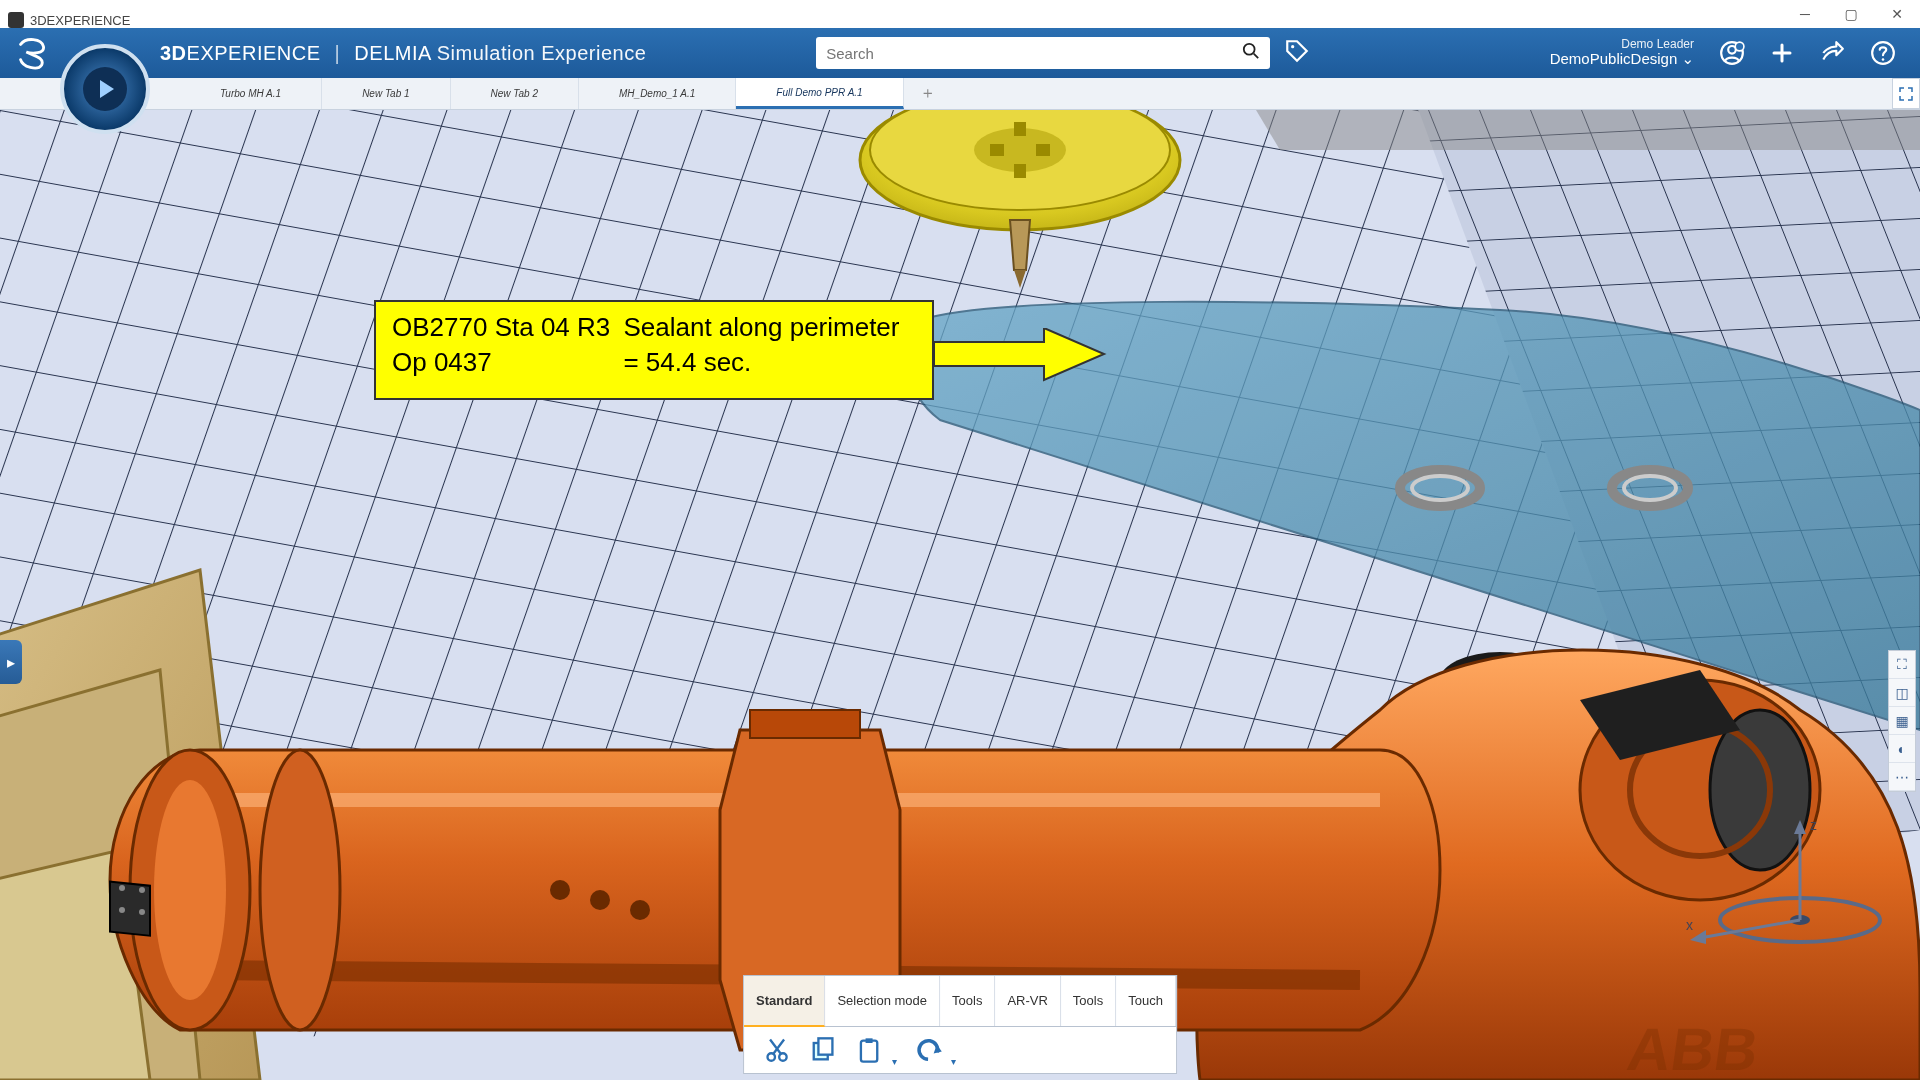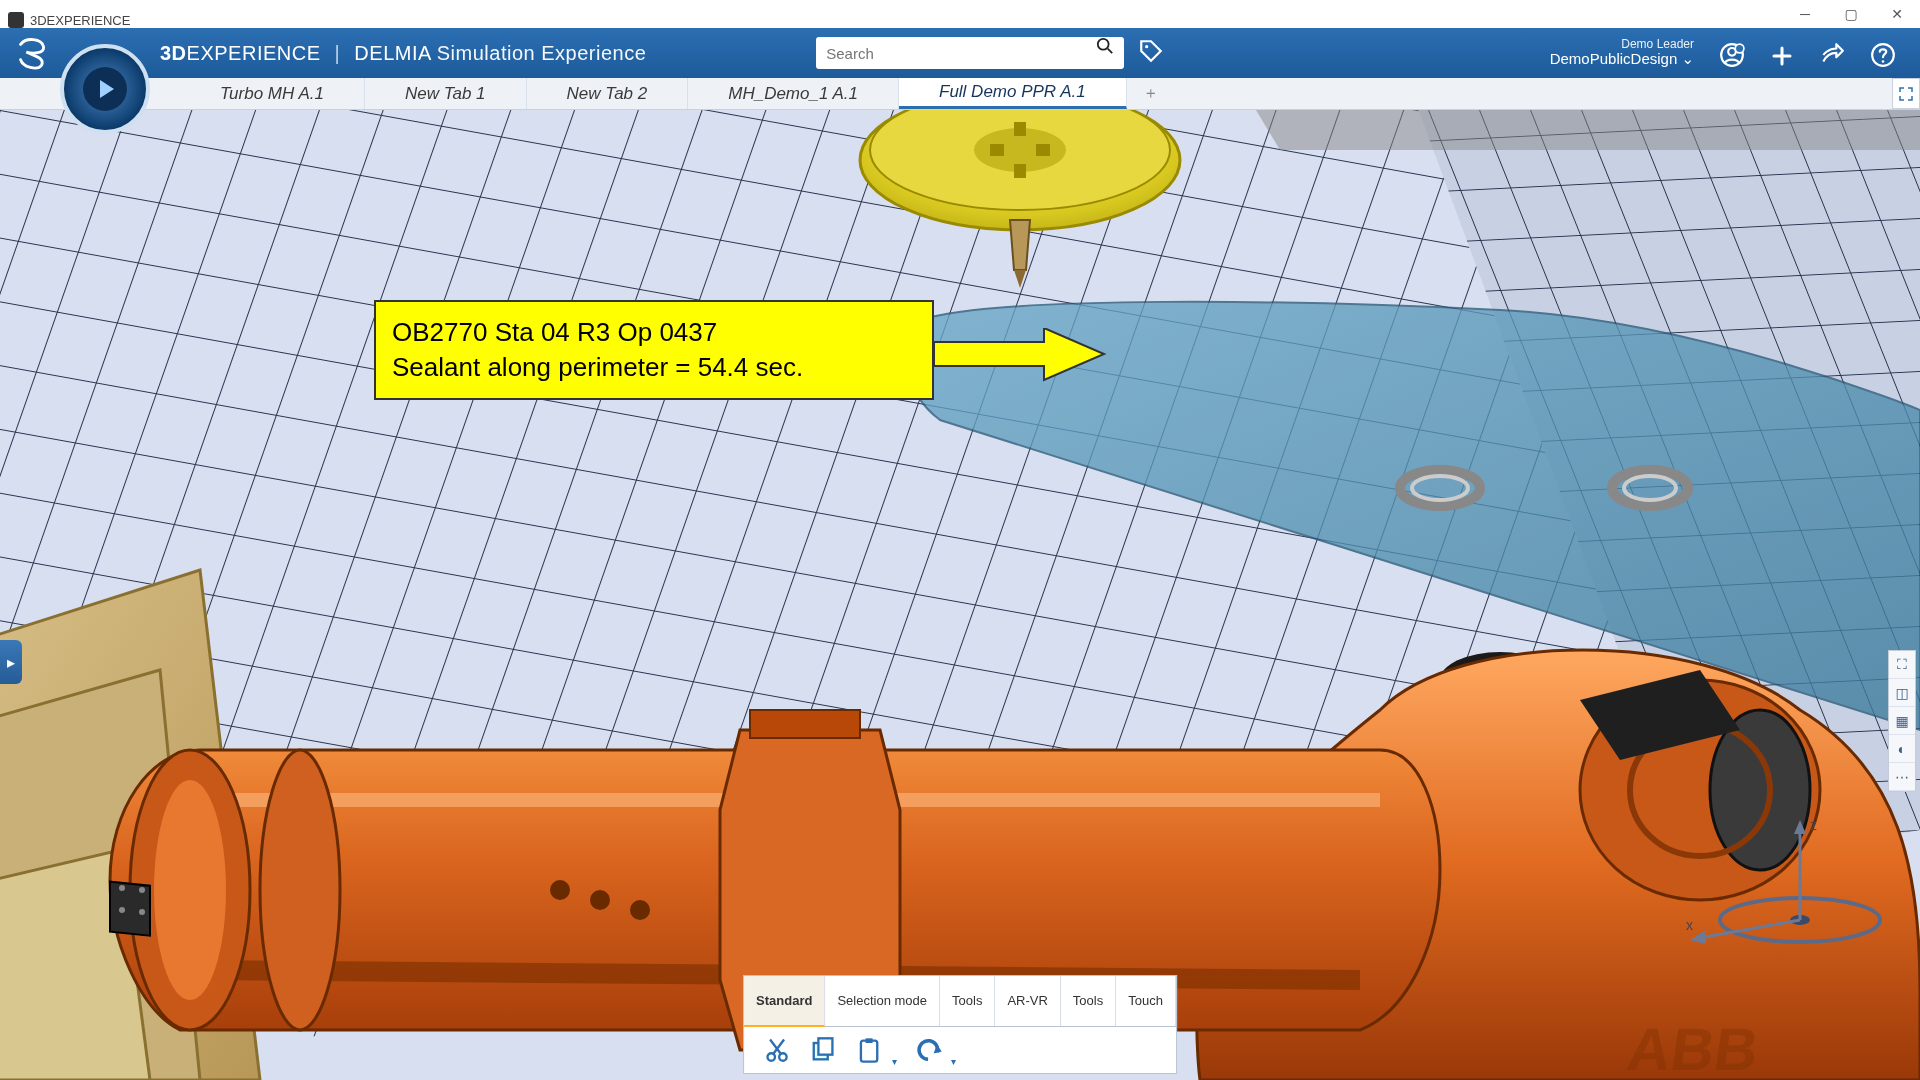--- a/index.html
+++ b/index.html
@@ -23,46 +23,46 @@
 .compass-inner { width: 44px; height: 44px; border-radius: 50%; background: #0e2f55; display:flex; align-items:center; justify-content:center; }
 .compass-play { width:0; height:0; border-left: 14px solid #9fd0ff; border-top: 9px solid transparent; border-bottom: 9px solid transparent; margin-left:4px;}
 .ds-logo { position: absolute; left: 10px; top: 2px; width: 44px; height: 44px; display:flex; align-items:center; justify-content:center; }
 .ds-logo svg { width: 38px; height: 38px; }
 
 .brand { font-size: 20px; font-weight: 300; letter-spacing: .5px; }
 .brand b { font-weight: 700; }
 .brand .sep { margin: 0 8px; opacity:.7;}
 .brand .sub { font-weight: 300; opacity: .95;}
 
-.search { margin-left: 170px; width: 308px; height: 32px; background: #fff; border-radius: 3px; display: flex; padding: 0 10px; }
+.search { margin-left: 170px; width: 454px; height: 32px; background: #fff; border-radius: 3px; display: flex; align-items: center; padding: 0 10px; }
 .search input { flex:1; border:none; outline:none; font-size: 15px; color:#333; background: transparent; }
 .search .mag { color:#333; font-size: 18px; }
 
 .tag-btn { margin-left: 14px; color:#fff; }
-.right-controls { margin-left: auto; display: flex; align-items: flex-end; gap: 25px; padding-right: 24px; }
+.right-controls { margin-left: auto; display: flex; align-items: center; gap: 25px; padding-right: 24px; }
 .user-block { text-align:right; line-height:1.1; }
 .user-block .u1 { font-size: 12px; opacity:.9;}
 .user-block .u2 { font-size: 15px; }
 .top-icon { color:#fff; display:flex; align-items:center; }
 
 
 .tab-bar { height: 32px; background: #eef2f7; border-bottom: 1px solid #c8d2df; display: flex; align-items: stretch; padding-left: 180px; position: relative; }
-.tab { padding: 0 40px; display: flex; align-items: center; font-size: 17px; color:#4a6; color:#3a3a3a; font-style: italic; border-right: 1px solid #d8e0ea; cursor: pointer; }
+.tab { padding: 0 40px; display: flex; align-items: center; font-size: 10px; color:#4a6; color:#3a3a3a; font-style: italic; border-right: 1px solid #d8e0ea; cursor: pointer; }
 .tab.active { font-weight: 400; color:#16355c; border-bottom: 3px solid #2b6fb2; background:#fff; }
 .tab-add { padding: 0 16px; display:flex; align-items:center; color:#888; }
 .tab-collapse { margin-left:auto; width:28px; display:flex; align-items:center; justify-content:center; border:1px solid #c8d2df; color:#2b6fb2; background:#fff; }
 
 
 .viewport { position: relative; width: 1920px; height: 970px; overflow: hidden; background: #d8dff0; }
 .viewport svg.scene { position:absolute; top:0; left:0; }
 
 .left-handle { position:absolute; left:0; top:530px; width:22px; height:44px; background: linear-gradient(#3a78b8,#265c96); border-radius: 0 6px 6px 0; display:flex; align-items:center; justify-content:center; color:#fff; font-size:16px; }
 
 
-.callout-box { position:absolute; left:374px; top:190px; width:560px; height:100px; background: #ffff00; border: 2px solid #333; display:flex; flex-direction:column; justify-content:center; padding: 8px 16px; font-size: 26px; color:#000; line-height:1.35;}
+.callout-box { position:absolute; left:374px; top:190px; width:560px; height:100px; background: #ffff00; border: 2px solid #333; display:flex; flex-direction:row; justify-content:center; padding: 8px 16px; font-size: 26px; color:#000; line-height:1.35;}
 .callout-arrow { position:absolute; left:934px; top:218px; }
 
 
 .right-mini { position:absolute; right:4px; top:540px; width:28px; background:#f5f7fa; border:1px solid #c4ccd8; display:flex; flex-direction:column; }
 .right-mini .mi { height:28px; display:flex; align-items:center; justify-content:center; border-bottom:1px solid #dde3ec; color:#3a5f8f; font-size:14px; }
 
 
 .triad { position:absolute; right:30px; bottom:120px; width:210px; height:150px; }
 
 

